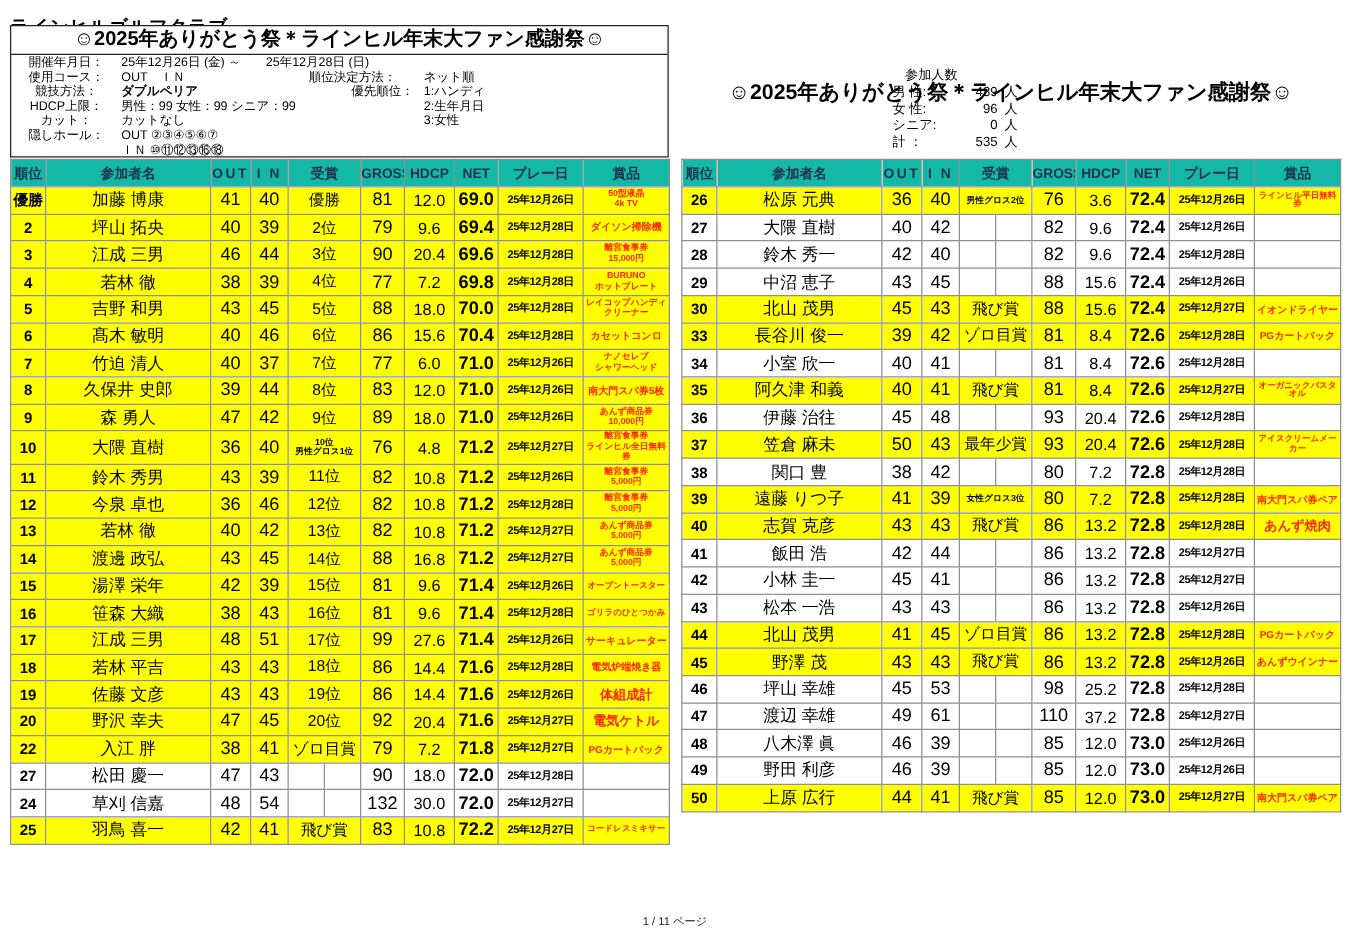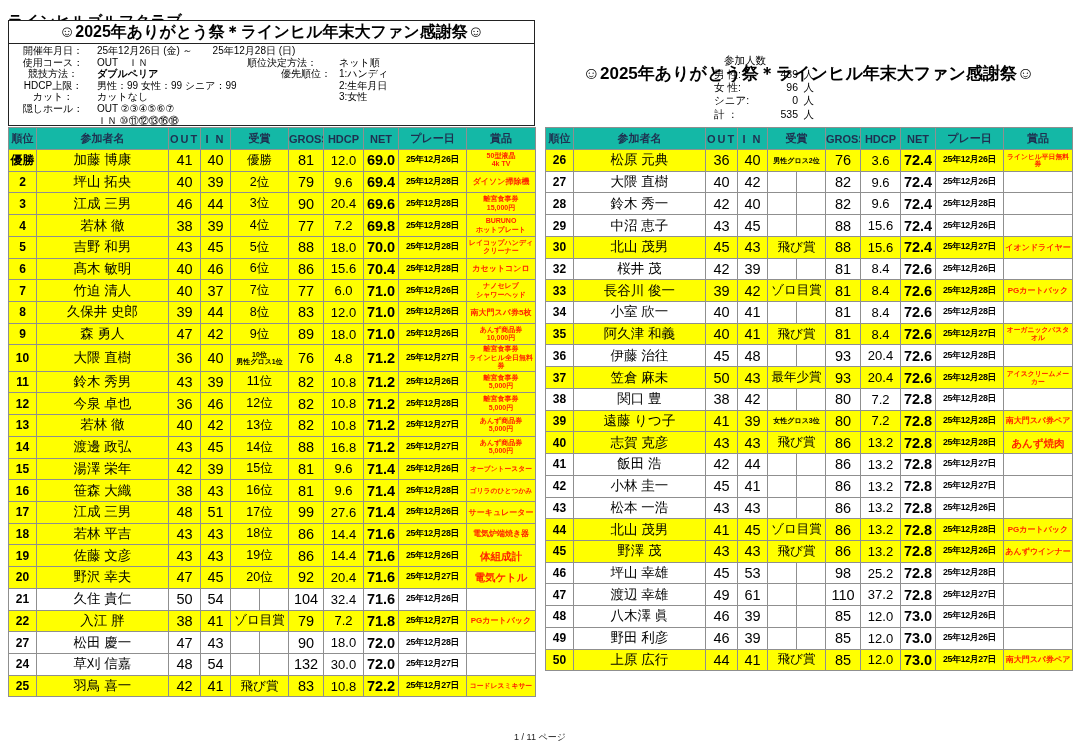--- a/index.html
+++ b/index.html
@@ -388,32 +388,20 @@
         <td class="c-name">野沢 幸夫</td>
         <td class="c-out">47</td>
         <td class="c-in">45</td>
         <td class="c-award">20位</td>
         <td class="c-gross">92</td>
         <td class="c-hdcp">20.4</td>
         <td class="c-net">71.6</td>
         <td class="c-date">25年12月27日</td>
         <td class="c-prize big">電気ケトル</td>
       </tr>
-      <tr>
-        <td class="c-rank">21</td>
-        <td class="c-name">久住 貴仁</td>
-        <td class="c-out">50</td>
-        <td class="c-in">54</td>
-        <td class="c-award split"></td>
-        <td class="c-gross">104</td>
-        <td class="c-hdcp">32.4</td>
-        <td class="c-net">71.6</td>
-        <td class="c-date">25年12月26日</td>
-        <td class="c-prize"></td>
-      </tr>
       <tr class="hl">
         <td class="c-rank">22</td>
         <td class="c-name">入江 胖</td>
         <td class="c-out">38</td>
         <td class="c-in">41</td>
         <td class="c-award">ゾロ目賞</td>
         <td class="c-gross">79</td>
         <td class="c-hdcp">7.2</td>
         <td class="c-net">71.8</td>
         <td class="c-date">25年12月27日</td>
@@ -539,32 +527,20 @@
         <td class="c-name">北山 茂男</td>
         <td class="c-out">45</td>
         <td class="c-in">43</td>
         <td class="c-award">飛び賞</td>
         <td class="c-gross">88</td>
         <td class="c-hdcp">15.6</td>
         <td class="c-net">72.4</td>
         <td class="c-date">25年12月27日</td>
         <td class="c-prize">イオンドライヤー</td>
       </tr>
-      <tr>
-        <td class="c-rank">32</td>
-        <td class="c-name">桜井 茂</td>
-        <td class="c-out">42</td>
-        <td class="c-in">39</td>
-        <td class="c-award split"></td>
-        <td class="c-gross">81</td>
-        <td class="c-hdcp">8.4</td>
-        <td class="c-net">72.6</td>
-        <td class="c-date">25年12月26日</td>
-        <td class="c-prize"></td>
-      </tr>
       <tr class="hl">
         <td class="c-rank">33</td>
         <td class="c-name">長谷川 俊一</td>
         <td class="c-out">39</td>
         <td class="c-in">42</td>
         <td class="c-award">ゾロ目賞</td>
         <td class="c-gross">81</td>
         <td class="c-hdcp">8.4</td>
         <td class="c-net">72.6</td>
         <td class="c-date">25年12月28日</td>

